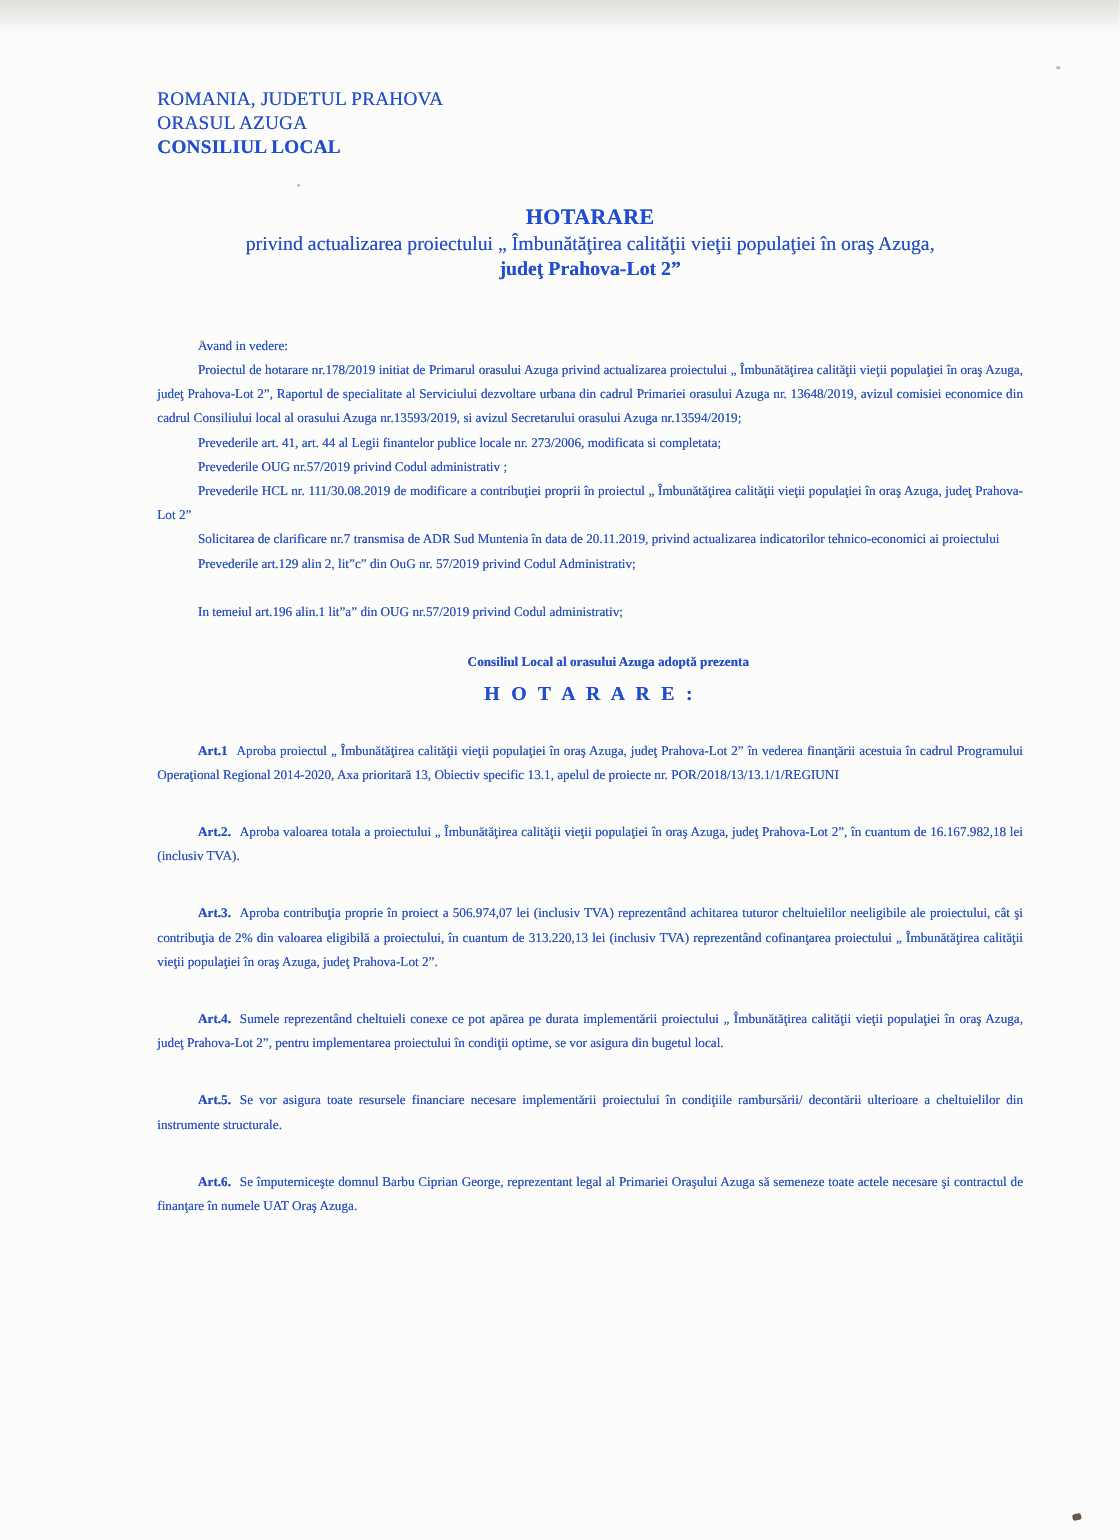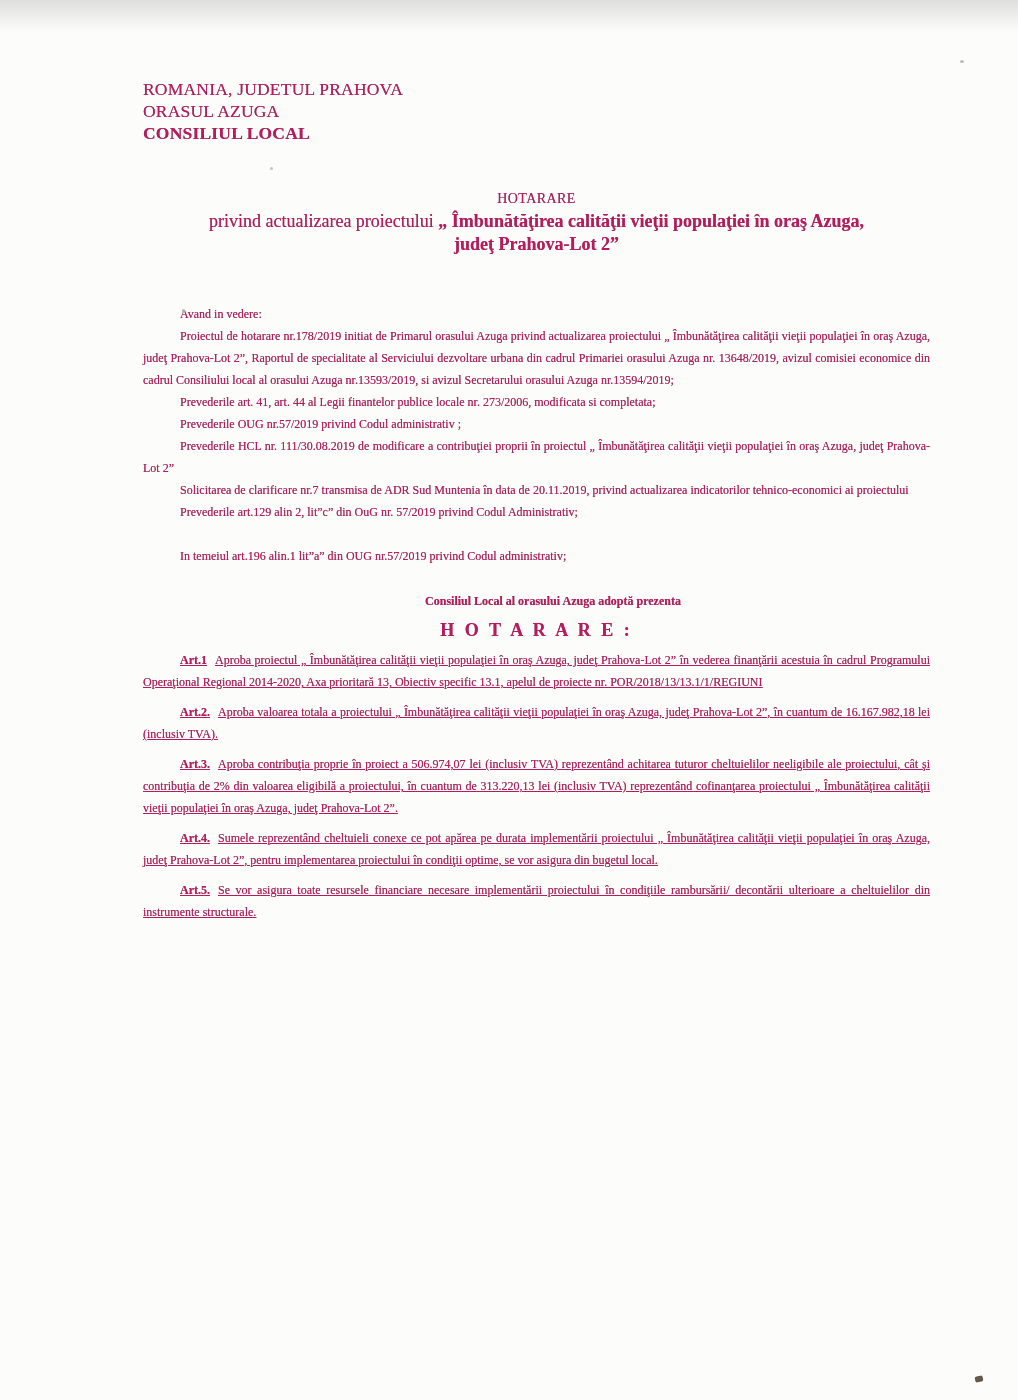--- a/index.html
+++ b/index.html
@@ -6,50 +6,50 @@
   body {
     width: 1018px; height: 1400px;
     background: #ffffff;
     font-family: "Liberation Serif", "DejaVu Serif", serif;
   }
   .page {
     position: relative;
     width: 1018px; height: 1400px;
     background: #fcfcfa;
     overflow: hidden;
-    color: #be185d;
+    color: #1d4ed8;
   }
   .top-shade {
     position: absolute; top: 0; left: 0; right: 0; height: 32px;
     background: linear-gradient(180deg, rgba(175,175,172,0.38), rgba(252,252,250,0));
     pointer-events: none;
   }
   .content {
     position: absolute; left: 143px; top: 0; width: 787px;
     text-shadow: 0 0 0.5px rgba(25,25,25,0.55);
   }
   .doc-header { padding-top: 78px; font-size: 17.5px; line-height: 22px; letter-spacing: 0.2px; }
   .doc-header .council { font-weight: bold; }
 
   .title-block { margin-top: 43px; text-align: center; font-size: 18px; line-height: 23px; }
-  .title-main { font-weight: normal; font-size: 14px; letter-spacing: 0.4px; }
-  .title-sub .bold-part { font-weight: bold; }
+  .title-main { font-weight: bold; font-size: 20px; letter-spacing: 0.4px; }
+  .title-sub .bold-part { font-weight: normal; }
   .title-sub-line2 { font-weight: bold; }
 
   p { margin: 0; font-size: 12px; line-height: 22px; text-align: justify; }
   .intro { margin-top: 47px; text-indent: 37px; text-align: left; }
   .pre-first { }
   .pre-item { text-indent: 37px; }
   .legal { margin-top: 22px; text-indent: 37px; text-align: left; }
   .adoption { margin-top: 23px; text-indent: 33px; font-weight: bold; text-align: center; }
   .decision {
     margin-top: 7px; text-align: center; font-weight: bold;
     font-size: 18px; line-height: 22px; letter-spacing: 3px;
   }
-  .article { margin-top: 8px; text-indent: 37px; text-decoration: underline; }
+  .article { margin-top: 30px; text-indent: 37px; }
   .article .art-label { font-weight: bold; padding-right: 8px; }
 
   .speck { position: absolute; pointer-events: none; }
   .speck-corner {
     left: 975px; top: 1376px; width: 8px; height: 6px;
     background: #4a3b2e; border-radius: 2px; transform: rotate(-12deg); opacity: 0.85;
   }
   .speck-top-right { left: 960px; top: 60px; width: 4px; height: 3px; background: #bdbab6; border-radius: 50%; }
   .speck-title-left { left: 270px; top: 167px; width: 3px; height: 3px; background: #c4c2be; border-radius: 50%; }
   .speck-avand { left: 182px; top: 309px; width: 3px; height: 4px; background: #b5b2ae; border-radius: 50%; }
@@ -87,20 +87,21 @@
 
     <p class="adoption">Consiliul Local al orasului Azuga adoptă prezenta</p>
 
     <div class="decision">H O T A R A R E :</div>
 
     <p class="article"><span class="art-label">Art.1</span><span>Aproba proiectul „ Îmbunătăţirea calităţii vieţii populaţiei în oraş Azuga, judeţ Prahova-Lot 2”  în vederea finanţării acestuia în cadrul Programului Operaţional Regional 2014-2020, Axa prioritară 13, Obiectiv specific 13.1, apelul de proiecte nr. POR/2018/13/13.1/1/REGIUNI</span></p>
     <p class="article"><span class="art-label">Art.2.</span><span>Aproba valoarea totala a proiectului „ Îmbunătăţirea calităţii vieţii populaţiei în oraş Azuga, judeţ Prahova-Lot 2”, în cuantum de  16.167.982,18 lei (inclusiv TVA).</span></p>
     <p class="article"><span class="art-label">Art.3.</span><span>Aproba contribuţia proprie în proiect a 506.974,07 lei (inclusiv TVA) reprezentând achitarea tuturor cheltuielilor neeligibile ale proiectului, cât şi contribuţia de 2% din valoarea eligibilă a proiectului, în cuantum de 313.220,13 lei (inclusiv TVA)  reprezentând cofinanţarea proiectului „ Îmbunătăţirea calităţii vieţii populaţiei în oraş Azuga, judeţ Prahova-Lot 2”.</span></p>
     <p class="article"><span class="art-label">Art.4.</span><span>Sumele reprezentând cheltuieli conexe ce pot apărea pe durata implementării proiectului „ Îmbunătăţirea calităţii vieţii populaţiei în oraş Azuga, judeţ Prahova-Lot 2”, pentru implementarea proiectului în condiţii optime, se vor asigura din bugetul local.</span></p>
     <p class="article"><span class="art-label">Art.5.</span><span>Se vor asigura toate resursele financiare necesare implementării proiectului în condiţiile rambursării/ decontării ulterioare a cheltuielilor din instrumente structurale.</span></p>
+    <p class="article"><span class="art-label">Art.6.</span><span>Se împuterniceşte domnul Barbu Ciprian George, reprezentant legal al  Primariei Oraşului Azuga să semeneze toate actele necesare şi contractul de finanţare în numele UAT Oraş Azuga.</span></p>
 
   </div>
 
   <div class="speck speck-corner"></div>
   <div class="speck speck-top-right"></div>
   <div class="speck speck-title-left"></div>
   <div class="speck speck-avand"></div>
 </div>
 
 </body></html>

